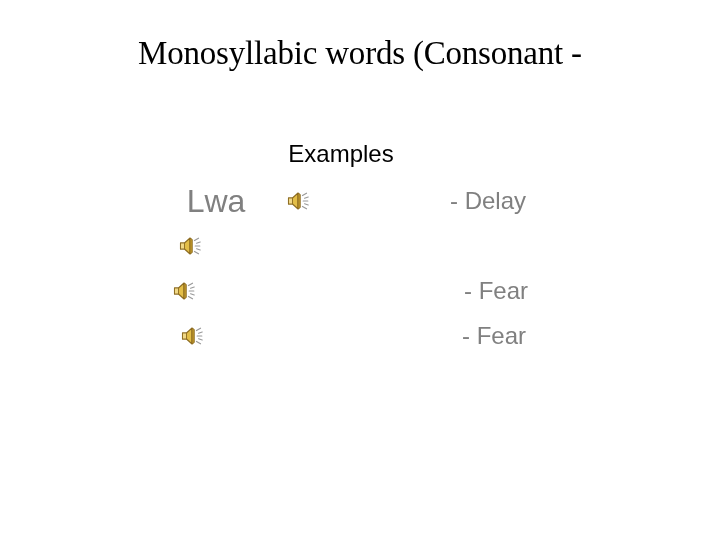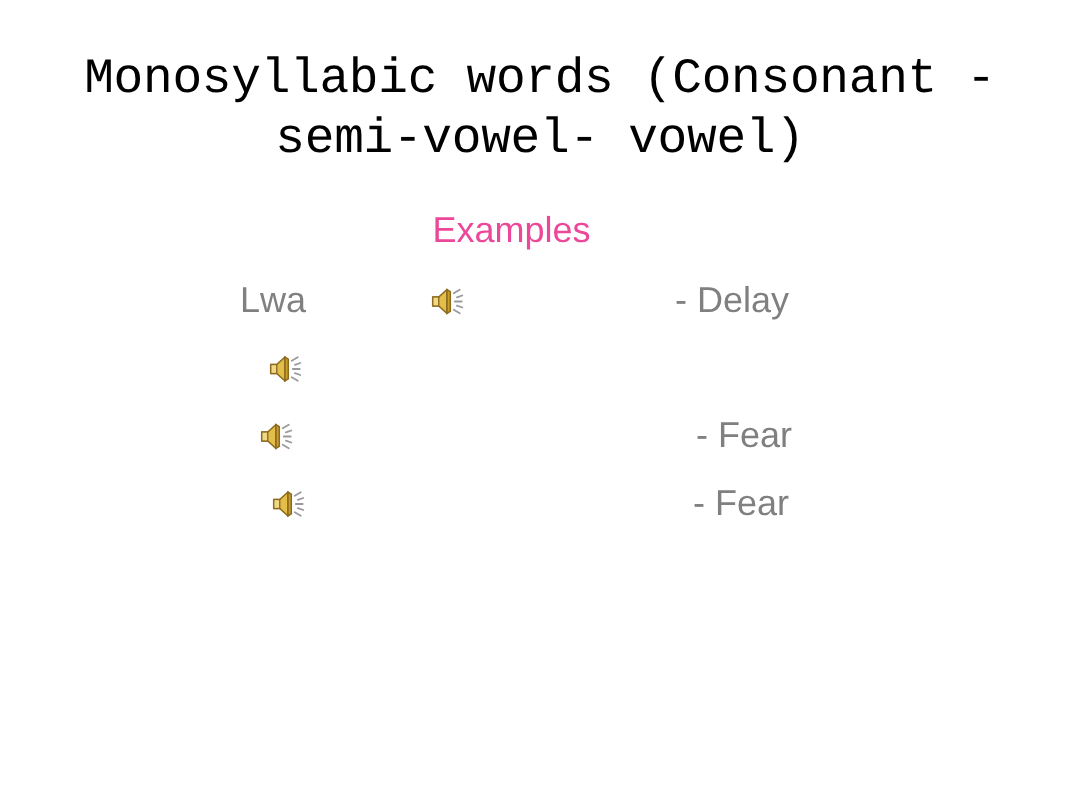--- a/index.html
+++ b/index.html
@@ -26,59 +26,59 @@
 
   
   .title-block {
     position: absolute;
     left: 30px;
     top: 33px;
     width: 660px;
     text-align: center;
   }
   .title-line {
-    font-family: Liberation Mono, monospace;
+    font-family: Liberation Serif, serif;
     font-size: 33px;
     font-weight: 400;
     color: #000000;
     line-height: 40px;
     letter-spacing: -0.2px;
     white-space: nowrap;
   }
 
   
   .examples-block {
     position: absolute;
     left: 160px;
     top: 138px;
     width: 400px;
   }
   .examples-heading {
     text-align: center;
     font-family: "Liberation Sans", sans-serif;
     font-size: 24px;
     font-weight: 400;
-    color: #ec4899;
+    color: #000000;
     line-height: 32px;
     padding-right: 38px;
   }
 
   .rows {
     margin-top: 8px;
   }
   .ex-row {
     display: flex;
     align-items: center;
     height: 45px;
   }
   .cell-word {
     width: 112px;
-    text-align: left;
+    text-align: center;
     font-family: "Liberation Sans", sans-serif;
-    font-size: 24px;
+    font-size: 32px;
     font-weight: 400;
     color: #808080;
     line-height: 28px;
     white-space: nowrap;
   }
   .cell-icon {
     width: 66px;
     display: flex;
     justify-content: flex-start;
     align-items: center;
@@ -114,21 +114,20 @@
     height: 22px;
   }
 </style>
 </head>
 <body>
 
 <div class="slide">
 
   <div class="title-block">
     <div class="title-line">Monosyllabic words (Consonant -</div>
-    <div class="title-line">semi-vowel- vowel)</div>
   </div>
 
   <div class="examples-block">
 
     <div class="examples-heading">Examples</div>
 
     <div class="rows">
 
       <div class="ex-row r0">
         <div class="cell-word">Lwa</div>

